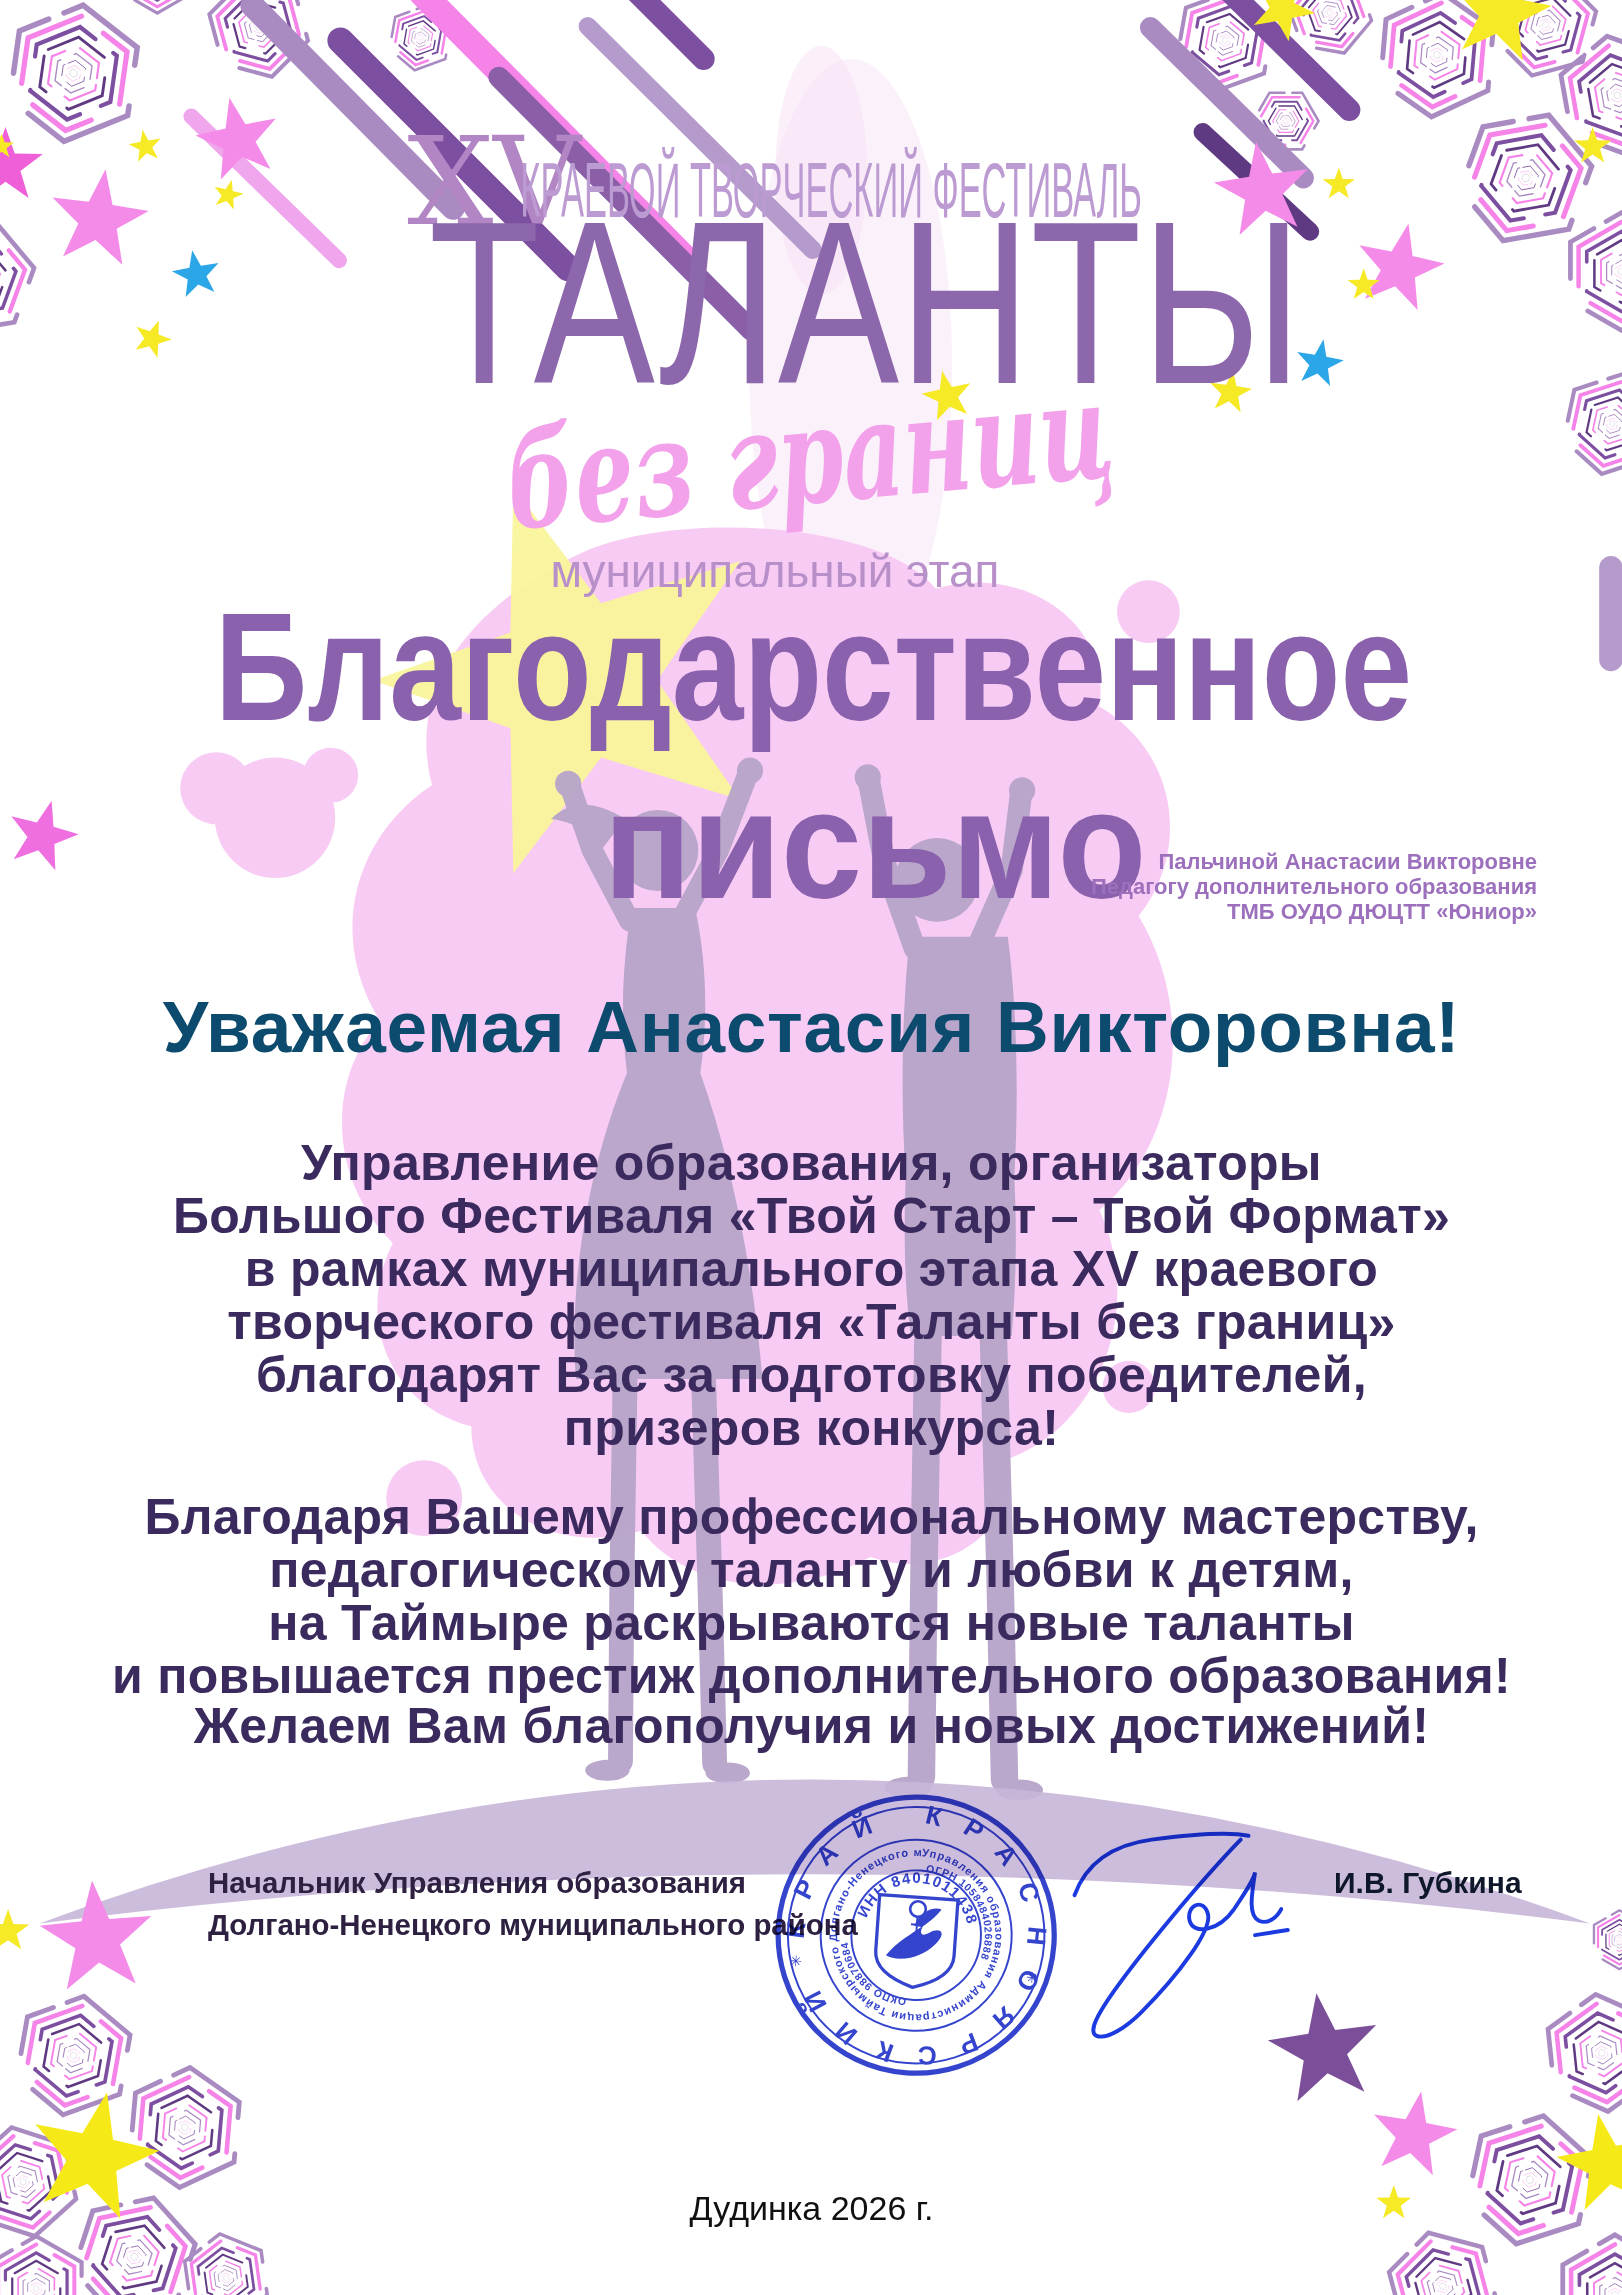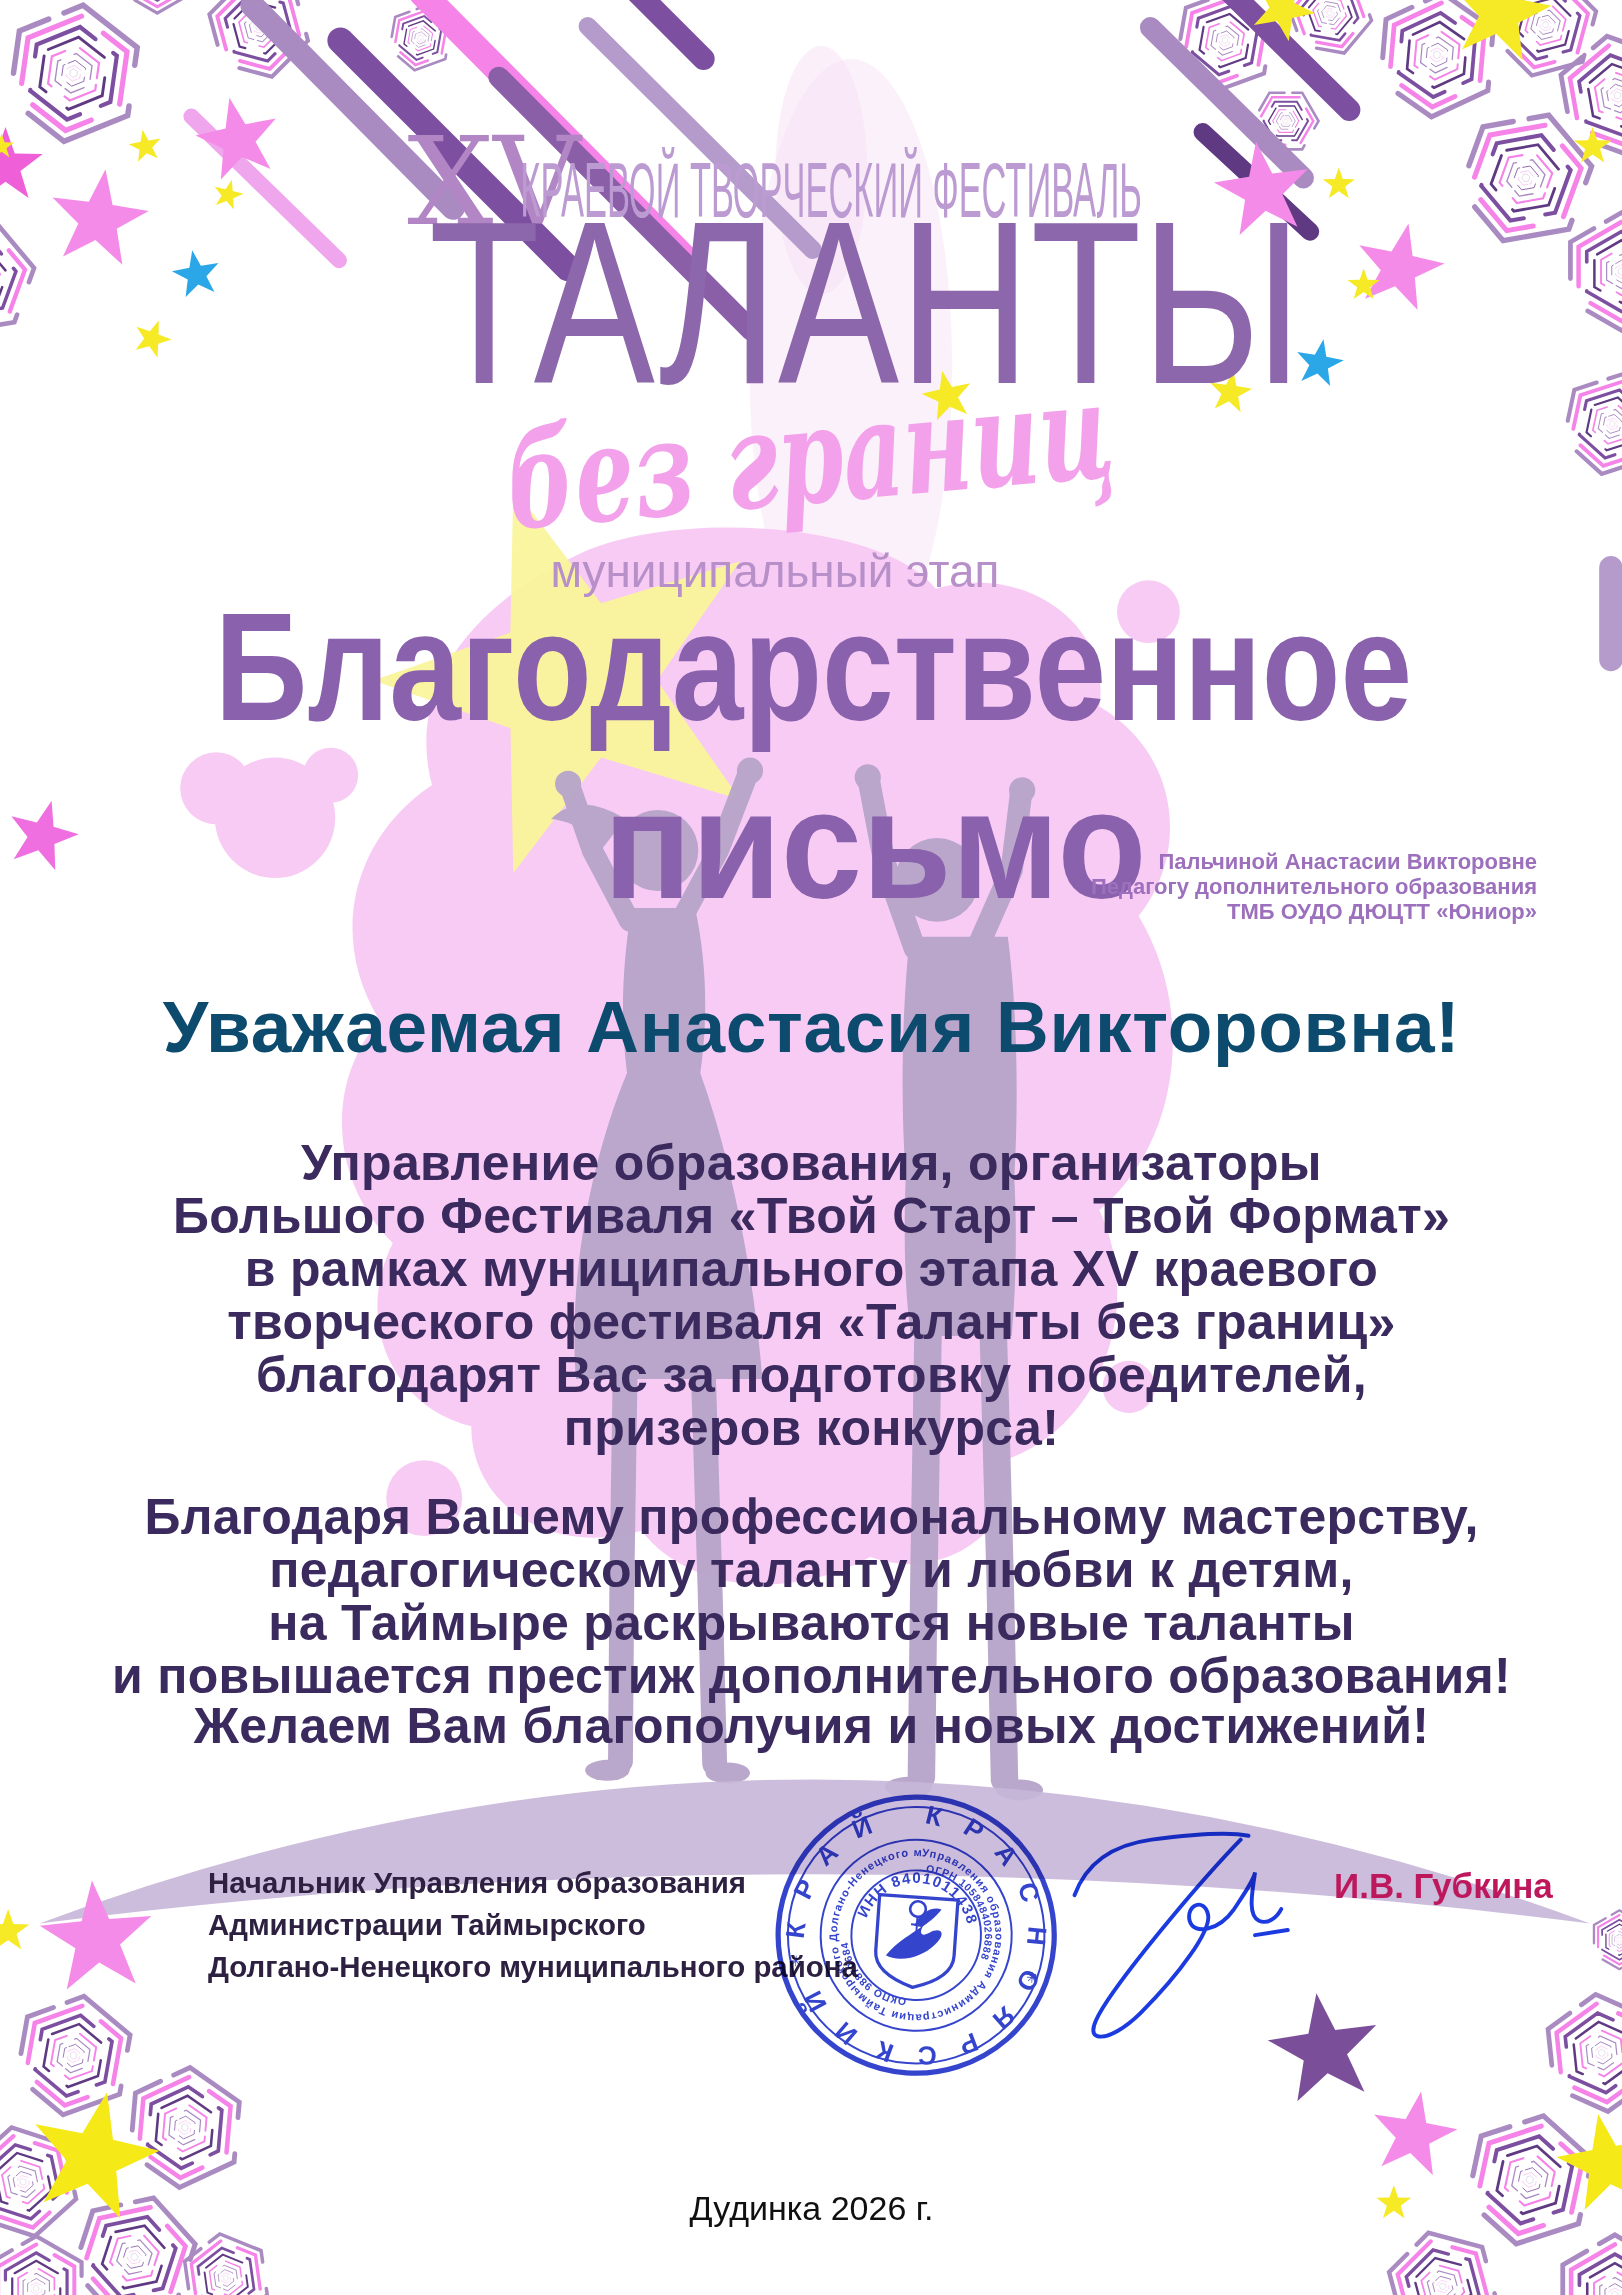--- a/index.html
+++ b/index.html
@@ -13,21 +13,21 @@
              font-weight:700;color:#9c70bc;}
   .salutation{top:985px;left:0;width:100%;text-align:center;font-size:73px;font-weight:700;
               color:#0c4a6e;letter-spacing:0.7px;}
   .para{left:0;width:100%;text-align:center;font-weight:700;color:#3a2a5e;font-size:50px;
         line-height:53px;letter-spacing:0.3px;}
   .p1{top:1137px;}
   .p2{top:1491px;}
   .p3{top:1700px;}
   .signer{top:1862px;left:208px;text-align:left;font-size:29.4px;line-height:42px;font-weight:700;
           color:#2d2040;}
-  .signer-name{top:1866px;left:1334px;font-size:35px;font-weight:700;color:#be185d;}
+  .signer-name{top:1866px;left:1334px;font-size:30px;font-weight:700;color:#0f172a;}
   .city{top:2189px;left:0;width:100%;text-align:center;font-size:34px;font-weight:400;color:#101010;}
   .line{display:block;}
 </style>
 </head>
 <body>
 
 <div id="page">
 
 <svg id="decor-under" width="1623" height="2295" viewBox="0 0 2480 3508">
   <defs>
@@ -203,21 +203,20 @@
   <span class="line">Благодаря Вашему профессиональному мастерству,</span>
   <span class="line">педагогическому таланту и любви к детям,</span>
   <span class="line">на Таймыре раскрываются новые таланты</span>
   <span class="line">и повышается престиж дополнительного образования!</span>
 </div>
 
 <div class="txt para p3">Желаем Вам благополучия и новых достижений!</div>
 
 <div class="txt signer">
   <span class="line">Начальник Управления образования</span>
-  <span class="line">Администрации Таймырского</span>
   <span class="line">Долгано-Ненецкого муниципального района</span>
 </div>
 
 <div class="txt signer-name">И.В. Губкина</div>
 
 <div class="txt city">Дудинка 2026 г.</div>
 
 <svg id="overlay-svg" width="1623" height="2295" viewBox="0 0 2480 3508">
   <defs>
     <path id="ring-outer" d="M 0,-170 A 170,170 0 1 1 -0.01,-170"></path>

